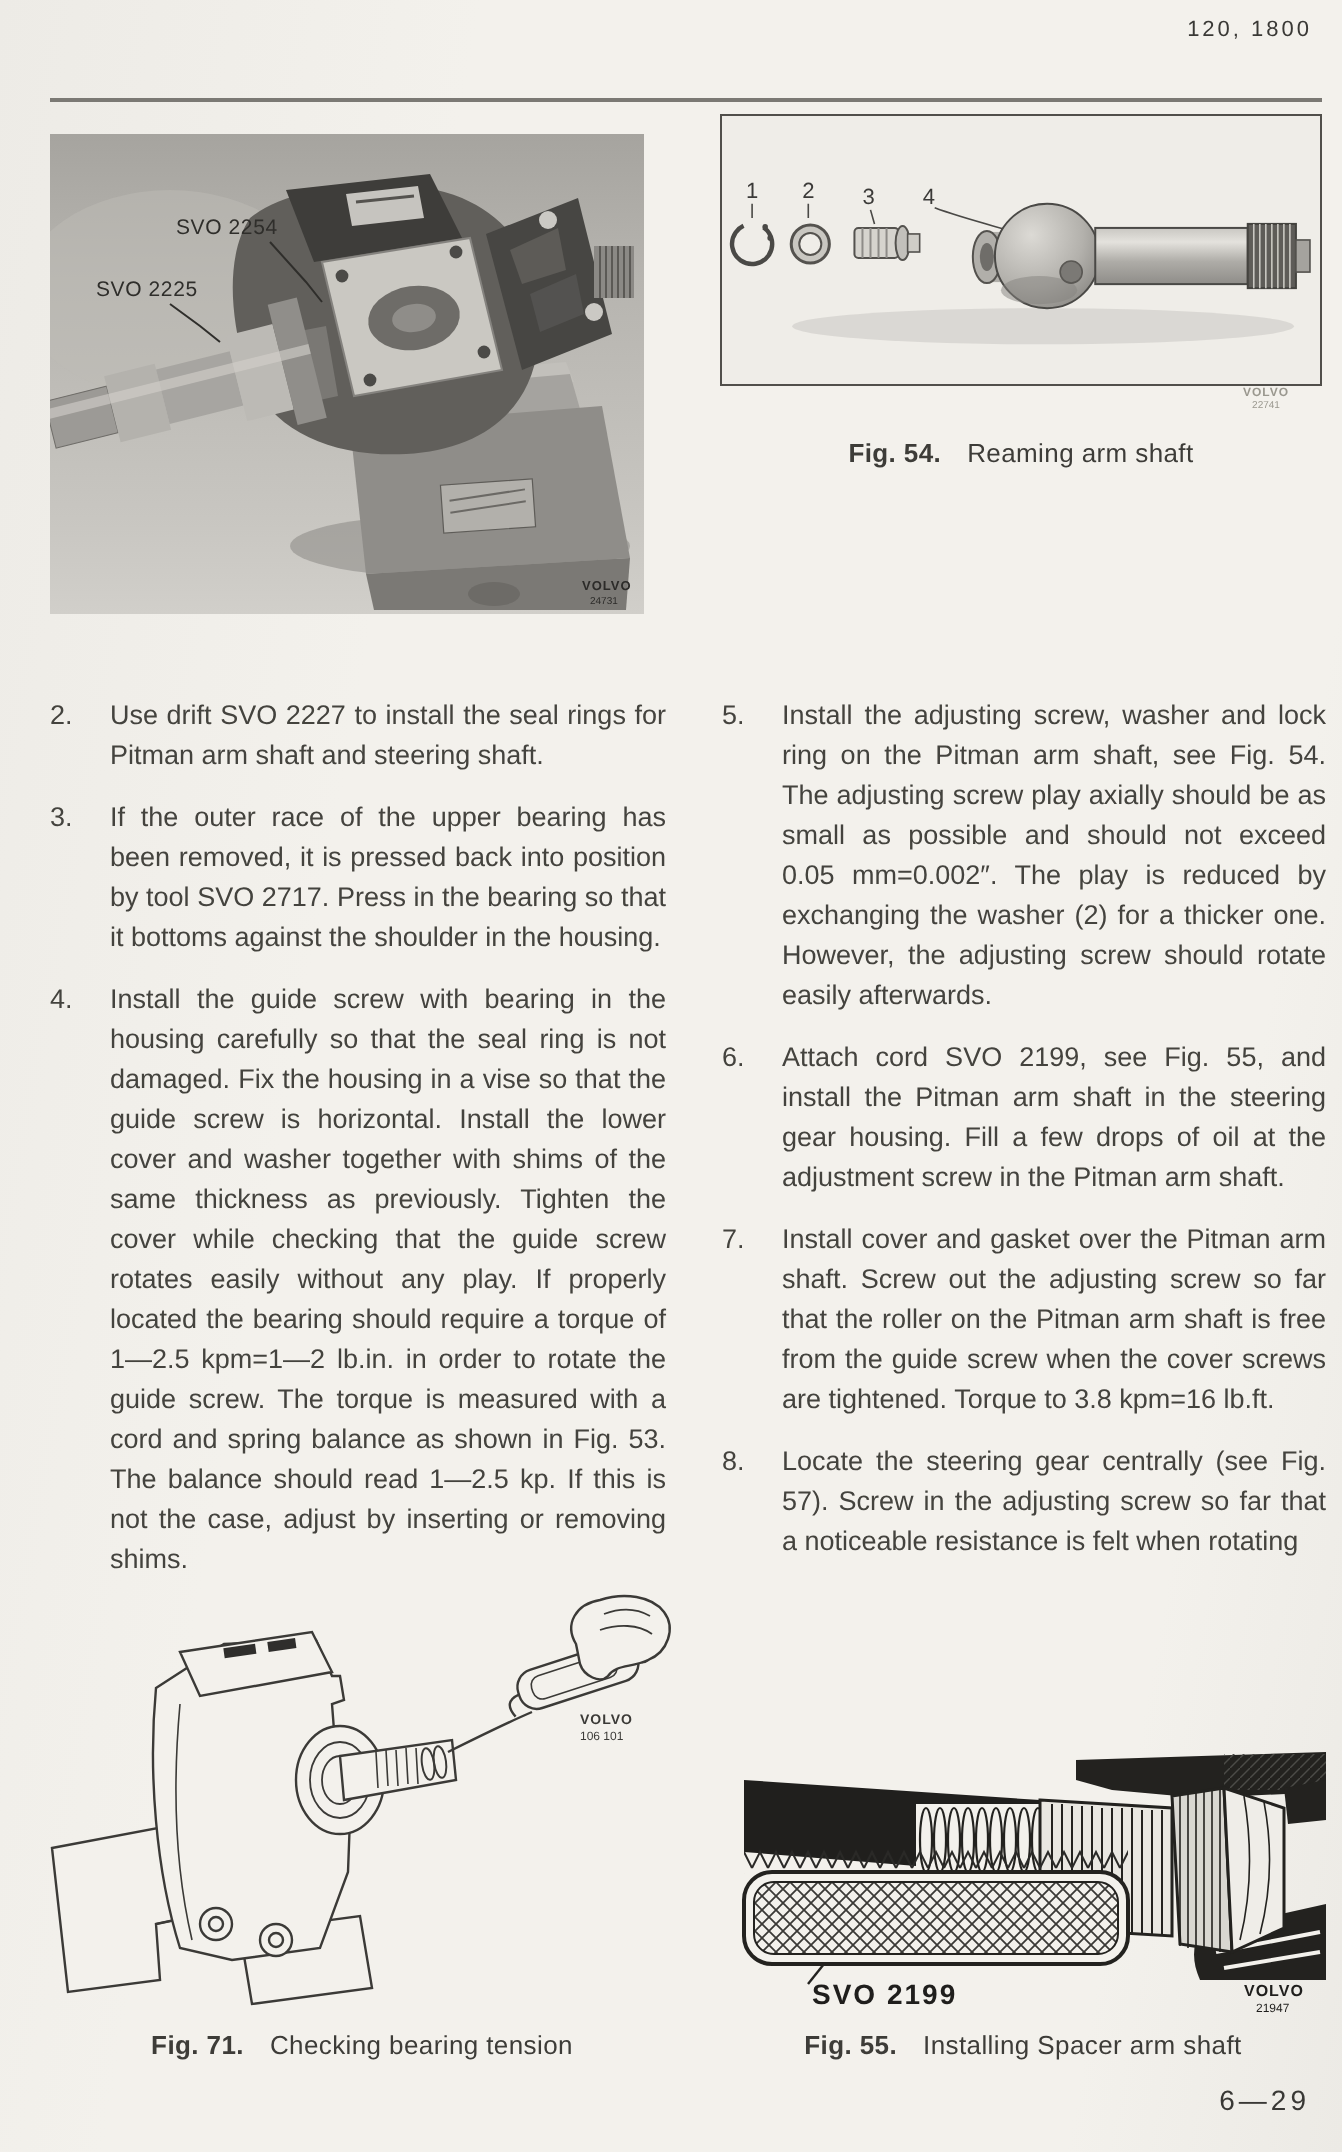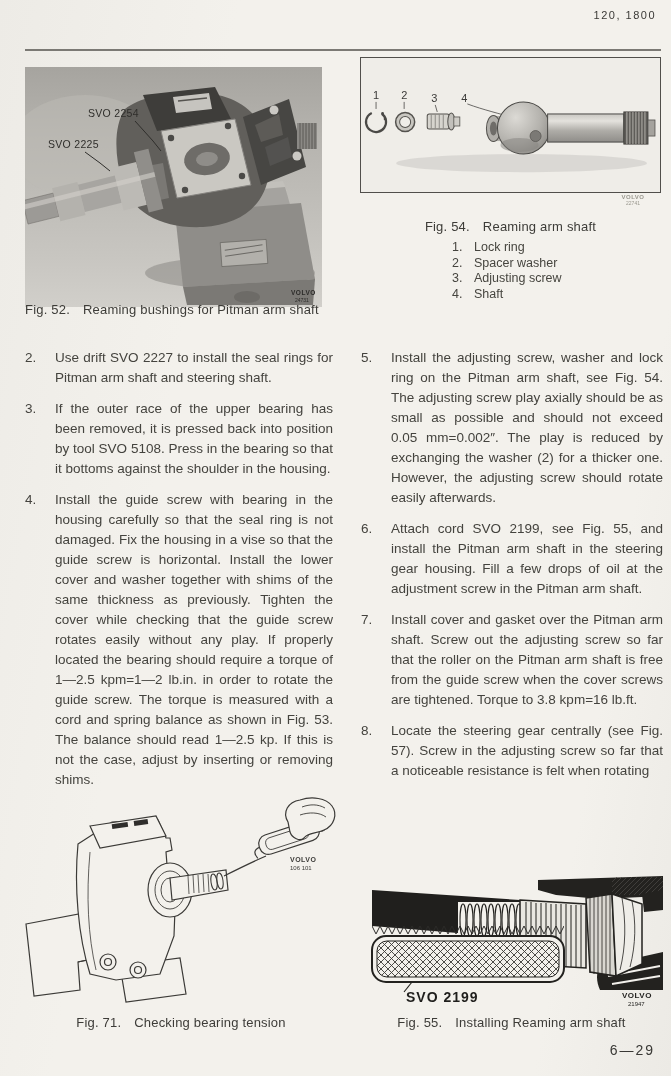--- a/index.html
+++ b/index.html
@@ -9,21 +9,21 @@
         font-family:"Liberation Sans",sans-serif;color:#43423e;}
   .headref{position:absolute;top:9px;right:15px;font-size:11px;letter-spacing:1.5px;color:#3a3936;}
   .rule{position:absolute;left:25px;top:49px;width:636px;height:2px;background:#7b7974;}
   .fig52{position:absolute;left:25px;top:55px;width:297px;height:264px;}
   .fig54{position:absolute;left:360px;top:57px;width:301px;height:136px;border:1.5px solid #514f4b;background:#efede8;box-sizing:border-box;}
   .fig53{position:absolute;left:20px;top:786px;width:322px;height:226px;}
   .fig55{position:absolute;left:360px;top:864px;width:308px;height:145px;}
   .fig52 svg,.fig54 svg,.fig53 svg,.fig55 svg{display:block;width:100%;height:100%;}
   svg text{font-family:"Liberation Sans",sans-serif;}
   .caption{position:absolute;font-size:13px;color:#3d3c38;letter-spacing:.2px;white-space:nowrap;}
-  .caption .cl{margin-right:13px;}
+  .caption .cl{margin-right:13px;font-weight:bold;}
   .cap-center{text-align:center;}
   .legend{position:absolute;left:452px;top:240px;font-size:12.5px;line-height:15.6px;color:#46453f;}
   .legend .ln{display:inline-block;width:22px;}
   .col{position:absolute;top:348px;}
   .col-left{left:25px;width:308px;}
   .col-right{left:361px;width:302px;}
   .step{display:flex;margin-bottom:11px;font-size:13.5px;line-height:20px;color:#44433e;}
   .step .sn{flex:none;width:30px;}
   .step .st{flex:1;text-align:justify;}
   .wm54{position:absolute;left:611px;top:194px;width:44px;text-align:center;color:#9a988f;line-height:6px;}
@@ -98,23 +98,20 @@
         <text x="63" y="50" font-size="10.5" fill="#2f2e2b" letter-spacing=".3">SVO 2254</text>
         <polyline points="110,54 128,74 136,84" stroke="#2f2e2b" stroke-width="1" fill="none"></polyline>
         <text x="23" y="81" font-size="10.5" fill="#2f2e2b" letter-spacing=".3">SVO 2225</text>
         <polyline points="60,85 75,96 85,104" stroke="#2f2e2b" stroke-width="1" fill="none"></polyline>
       </g>
       <g>
         <text x="266" y="228" font-size="6.5" font-weight="bold" fill="#2c2b29" letter-spacing=".5">VOLVO</text>
         <text x="270" y="235" font-size="5" fill="#2c2b29">24731</text>
       </g>
     </svg>
-  </div>
-  <div class="caption" style="left:25px;top:302px;width:300px;">
-    <span class="cl">Fig. 52.</span><span>Reaming bushings for Pitman arm shaft</span>
   </div>
 
   <div class="fig54">
     <svg viewBox="0 0 298 132">
       <defs>
         <radialGradient id="g54ball" cx=".35" cy=".3" r=".9">
           <stop offset="0" stop-color="#dcdad5"></stop>
             <stop offset=".55" stop-color="#b3b1ac"></stop>
             <stop offset="1" stop-color="#7e7c78"></stop>
         </radialGradient>
@@ -163,35 +160,29 @@
       </g>
     </svg>
   </div>
   <div class="wm54">
     <span class="wb">VOLVO</span>
     <span class="wn">22741</span>
   </div>
   <div class="caption cap-center" style="left:360px;top:219px;width:301px;">
     <span class="cl">Fig. 54.</span><span>Reaming arm shaft</span>
   </div>
-  <div class="legend">
-    <div><span class="ln">1.</span><span>Lock ring</span></div>
-    <div><span class="ln">2.</span><span>Spacer washer</span></div>
-    <div><span class="ln">3.</span><span>Adjusting screw</span></div>
-    <div><span class="ln">4.</span><span>Shaft</span></div>
-  </div>
 
   <div class="col col-left">
     <div class="step">
       <span class="sn">2.</span>
       <span class="st">Use drift SVO 2227 to install the seal rings for Pitman arm shaft and steering shaft.</span>
     </div>
     <div class="step">
       <span class="sn">3.</span>
-      <span class="st">If the outer race of the upper bearing has been removed, it is pressed back into position by tool SVO 5108. Press in the bearing so that it bottoms against the shoulder in the housing.</span>
+      <span class="st">If the outer race of the upper bearing has been removed, it is pressed back into position by tool SVO 2717. Press in the bearing so that it bottoms against the shoulder in the housing.</span>
     </div>
     <div class="step">
       <span class="sn">4.</span>
       <span class="st">Install the guide screw with bearing in the housing carefully so that the seal ring is not damaged. Fix the housing in a vise so that the guide screw is horizontal. Install the lower cover and washer together with shims of the same thickness as previously. Tighten the cover while checking that the guide screw rotates easily without any play. If properly located the bearing should require a torque of 1—2.5 kpm=1—2 lb.in. in order to rotate the guide screw. The torque is measured with a cord and spring balance as shown in Fig. 53. The balance should read 1—2.5 kp. If this is not the case, adjust by inserting or removing shims.</span>
     </div>
   </div>
   <div class="col col-right">
     <div class="step">
       <span class="sn">5.</span>
       <span class="st">Install the adjusting screw, washer and lock ring on the Pitman arm shaft, see Fig. 54. The adjusting screw play axially should be as small as possible and should not exceed 0.05 mm=0.002″. The play is reduced by exchanging the washer (2) for a thicker one. However, the adjusting screw should rotate easily afterwards.</span>
@@ -310,17 +301,17 @@
         <path d="M52,118 L44,128" stroke="#23221f" stroke-width="1.2" fill="none"></path>
       </g>
       <text x="46" y="138" font-size="14" font-weight="bold" letter-spacing="1" fill="#1f1e1c">SVO 2199</text>
       <g fill="#1f1e1c">
         <text x="262" y="134" font-size="8" font-weight="bold" letter-spacing=".5">VOLVO</text>
         <text x="268" y="142" font-size="6">21947</text>
       </g>
     </svg>
   </div>
   <div class="caption cap-center" style="left:360px;top:1015px;width:303px;">
-    <span class="cl">Fig. 55.</span><span>Installing Reaming arm shaft</span>
+    <span class="cl">Fig. 55.</span><span>Installing Spacer arm shaft</span>
   </div>
 
   <div class="pageno">6—29</div>
 </div>
 
 </body></html>

